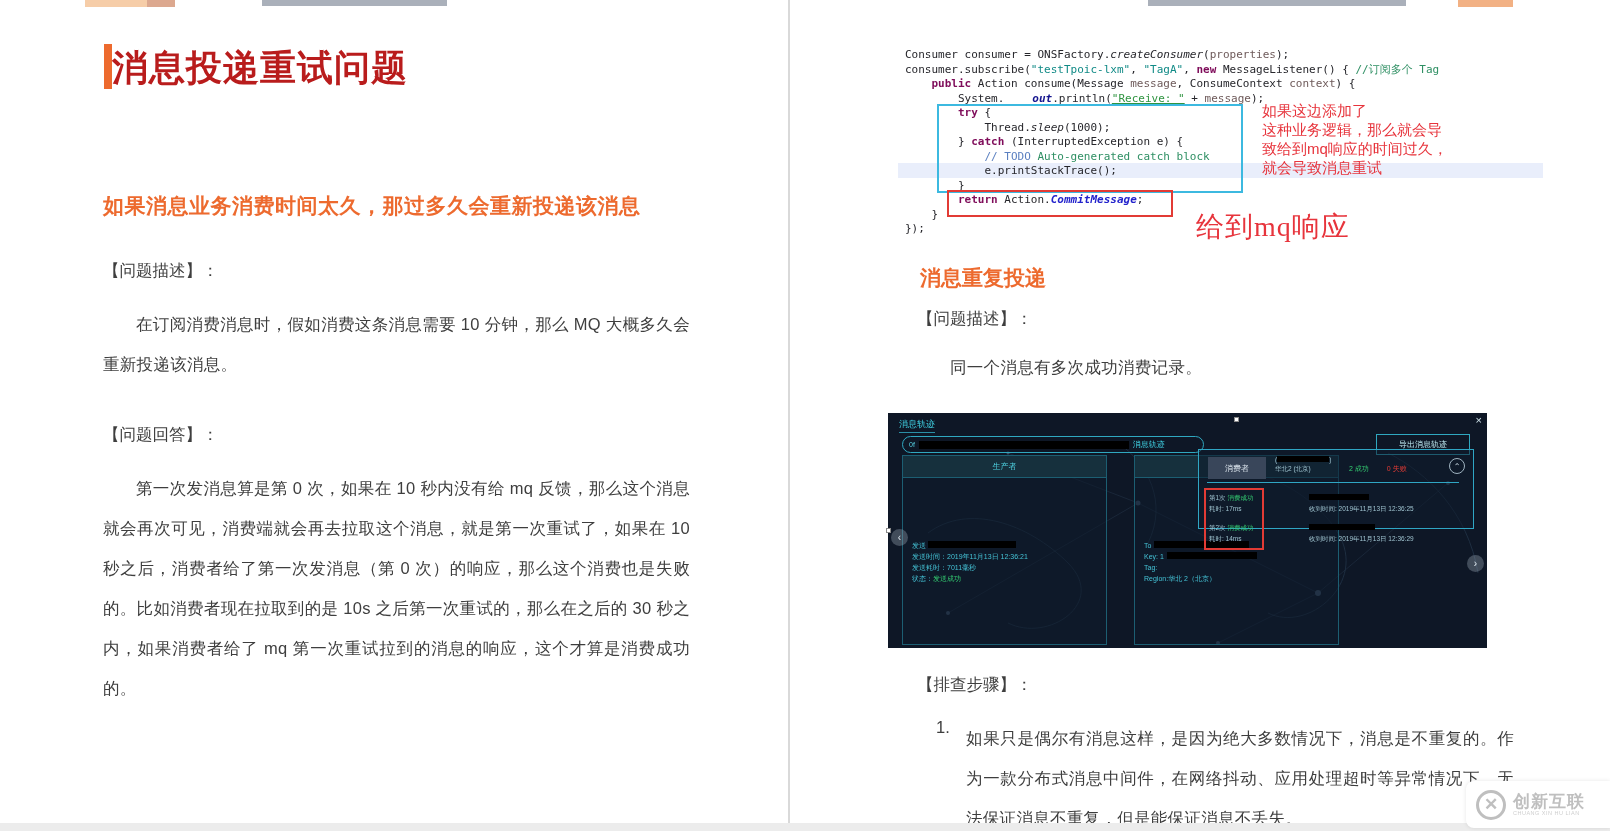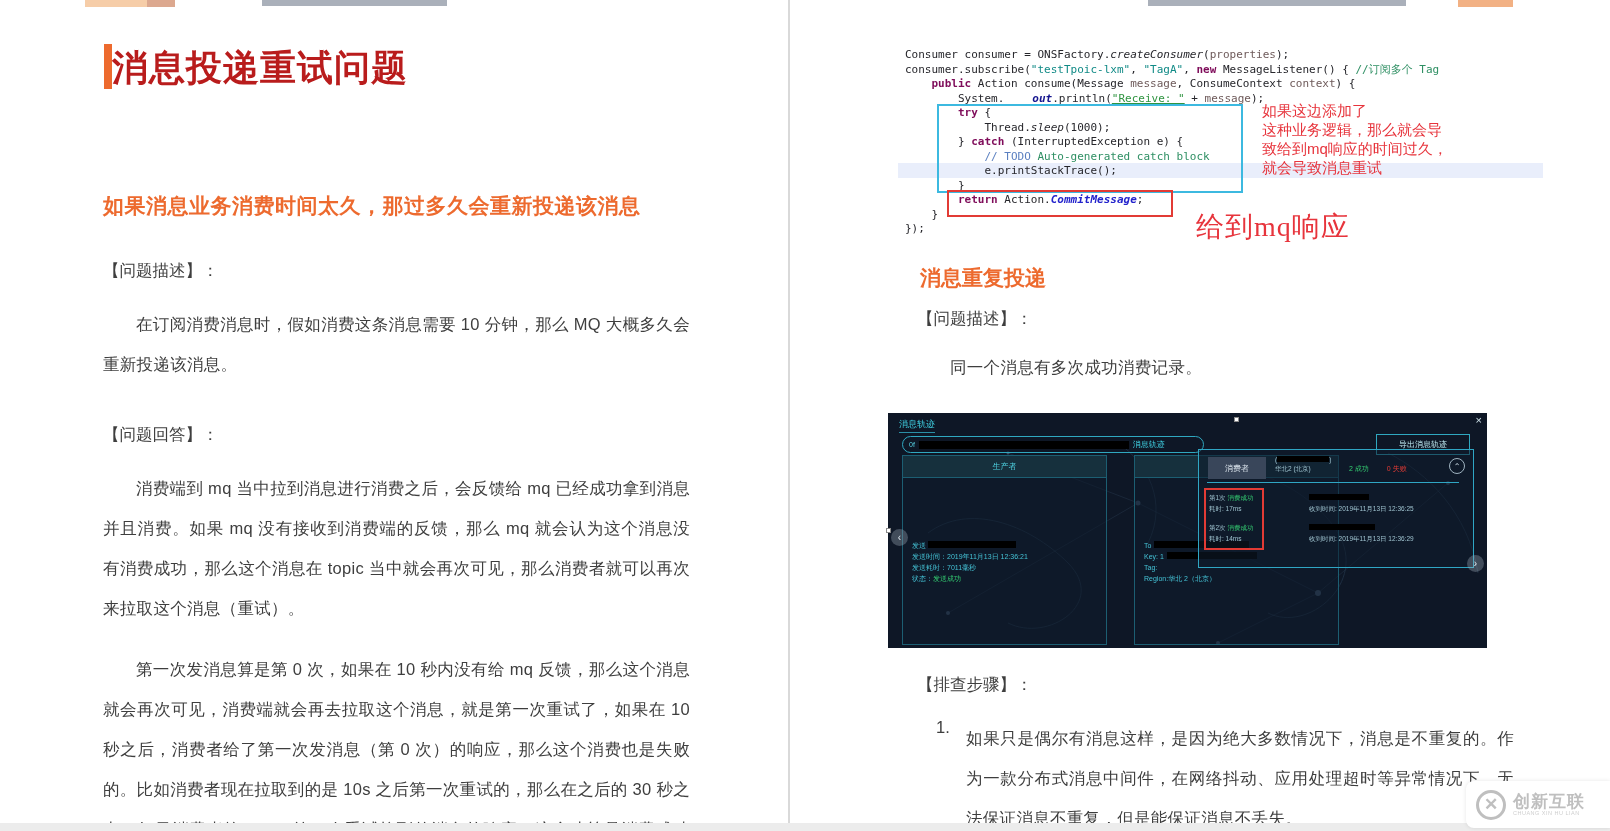--- a/index.html
+++ b/index.html
@@ -69,21 +69,21 @@
   .t-export { position:absolute; right:17px; top:21px; width:94px; height:21px; border:1px solid #2fa8c0;
               color:#bfeaf2; font-size:8px; display:flex; align-items:center; justify-content:center; }
   .t-close { position:absolute; right:5px; top:1px; color:#cfe3ea; font-size:11px; }
   .panel { position:absolute; border:1px solid #1c5e72; background:rgba(14,28,44,.55); }
   .p-producer { left:14px; top:42px; width:205px; height:190px; }
   .p-topic    { left:246px; top:42px; width:205px; height:190px; }
   .p-head { height:22px; background:#16303d; border-bottom:1px solid #1c5e72; color:#4fd2e2;
             font-size:8px; display:flex; align-items:center; justify-content:center; }
   .p-lines { position:absolute; left:9px; top:84px; font-size:7px; color:#45c3d6; line-height:11px; }
   .ok { color:#35d073; }
-  .p-consumer { left:310px; top:36px; width:276px; height:119px; border:1px solid #2fa6c4; }
+  .p-consumer { left:310px; top:36px; width:276px; height:80px; border:1px solid #2fa6c4; }
   .c-tab { position:absolute; left:9px; top:7px; width:58px; height:22px; background:#39465a;
            color:#dde6ee; font-size:8px; display:flex; align-items:center; justify-content:center; }
   .c-headinfo { position:absolute; left:76px; top:5px; font-size:6.5px; color:#9fc3cf; line-height:9px; }
   .c-counts { position:absolute; left:150px; top:14px; font-size:7px; color:#9fc3cf; display:flex; gap:18px; }
   .c-counts .g { color:#35d073; } .c-counts .r { color:#e23b35; }
   .c-rule { position:absolute; left:8px; top:32px; width:252px; height:1px; background:#2fa6c4; }
   .c-up { position:absolute; right:8px; top:8px; width:16px; height:16px; border:1px solid #9fb3c0;
           border-radius:50%; color:#cfe0ea; font-size:8px; display:flex; align-items:center; justify-content:center; }
   .c-entry { position:absolute; font-size:6.5px; line-height:11px; color:#9fc3cf; }
   .c-entry .st { color:#35d073; }
@@ -116,21 +116,20 @@
   <div class="remnant r-orange3"></div>
 
   <div class="lp-titlebar"></div>
   <div class="lp-title">消息投递重试问题</div>
 
   <div class="lp-body">
     <div class="lp-subtitle">如果消息业务消费时间太久，那过多久会重新投递该消息</div>
     <div class="blk-label">【问题描述】：</div>
     <div class="para">在订阅消费消息时，假如消费这条消息需要 10 分钟，那么 MQ 大概多久会重新投递该消息。</div>
     <div class="blk-label">【问题回答】：</div>
-    <div class="para">消费端到 mq 当中拉到消息进行消费之后，会反馈给 mq 已经成功拿到消息并且消费。如果 mq 没有接收到消费端的反馈，那么 mq 就会认为这个消息没有消费成功，那么这个消息在 topic 当中就会再次可见，那么消费者就可以再次来拉取这个消息（重试）。</div>
     <div class="para">第一次发消息算是第 0 次，如果在 10 秒内没有给 mq 反馈，那么这个消息就会再次可见，消费端就会再去拉取这个消息，就是第一次重试了，如果在 10 秒之后，消费者给了第一次发消息（第 0 次）的响应，那么这个消费也是失败的。比如消费者现在拉取到的是 10s 之后第一次重试的，那么在之后的 30 秒之内，如果消费者给了 mq 第一次重试拉到的消息的响应，这个才算是消费成功的。</div>
 
   </div>
 
   <div class="hl-band"></div>
   <pre class="code"><div><span>Consumer consumer = ONSFactory.</span><span class="c-mi">createConsumer</span><span>(</span><span class="c-prm">properties</span><span>);</span></div><div><span>consumer.subscribe(</span><span class="c-str">"testTpoic-lxm"</span><span>, </span><span class="c-str">"TagA"</span><span>, </span><span class="c-kw">new</span><span> MessageListener() { </span><span class="c-com">//订阅多个 Tag</span></div><div><span>    </span><span class="c-kw">public</span><span> Action consume(Message </span><span class="c-prm">message</span><span>, ConsumeContext </span><span class="c-prm">context</span><span>) {</span></div><div><span>        System.</span><span class="c-fld">out</span><span>.println(</span><span class="c-strg">"Receive: "</span><span> + </span><span class="c-prm">message</span><span>);</span></div><div><span>        </span><span class="c-kw">try</span><span> {</span></div><div><span>            Thread.</span><span class="c-mi">sleep</span><span>(1000);</span></div><div><span>        } </span><span class="c-kw">catch</span><span> (InterruptedException e) {</span></div><div><span>            </span><span class="c-todo">// TODO</span><span class="c-com"> Auto-generated catch block</span></div><div><span>            e.printStackTrace();</span></div><div><span>        }</span></div><div><span>        </span><span class="c-kw">return</span><span> Action.</span><span class="c-bi">CommitMessage</span><span>;</span></div><div><span>    }</span></div><div><span>});</span></div></pre>
   <div class="cyan-box"></div>
   <div class="red-box"></div>
   <div class="ann">
     <div>如果这边添加了</div>

